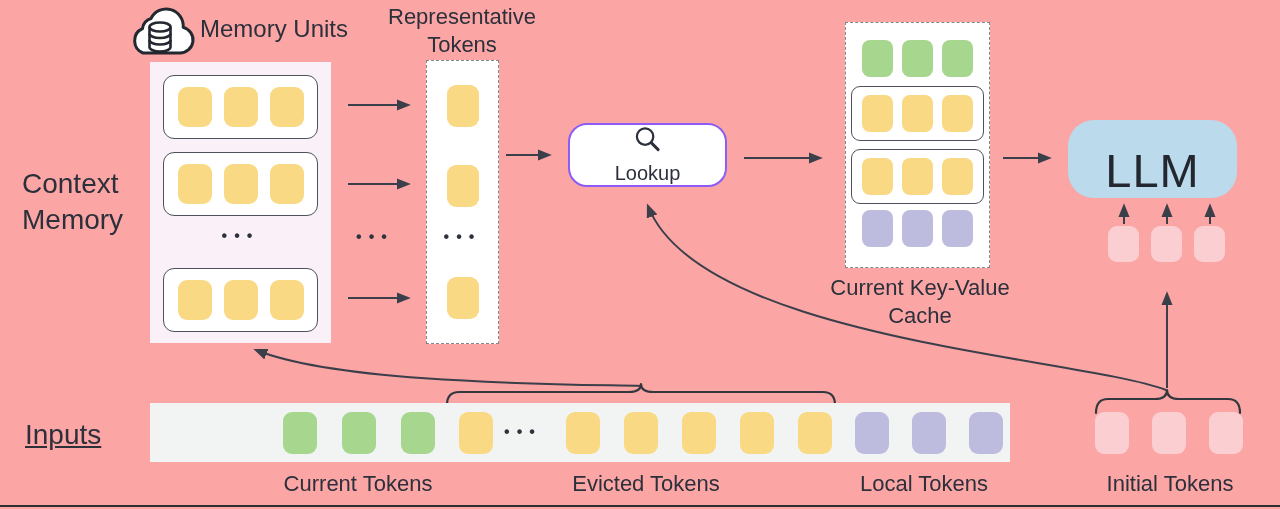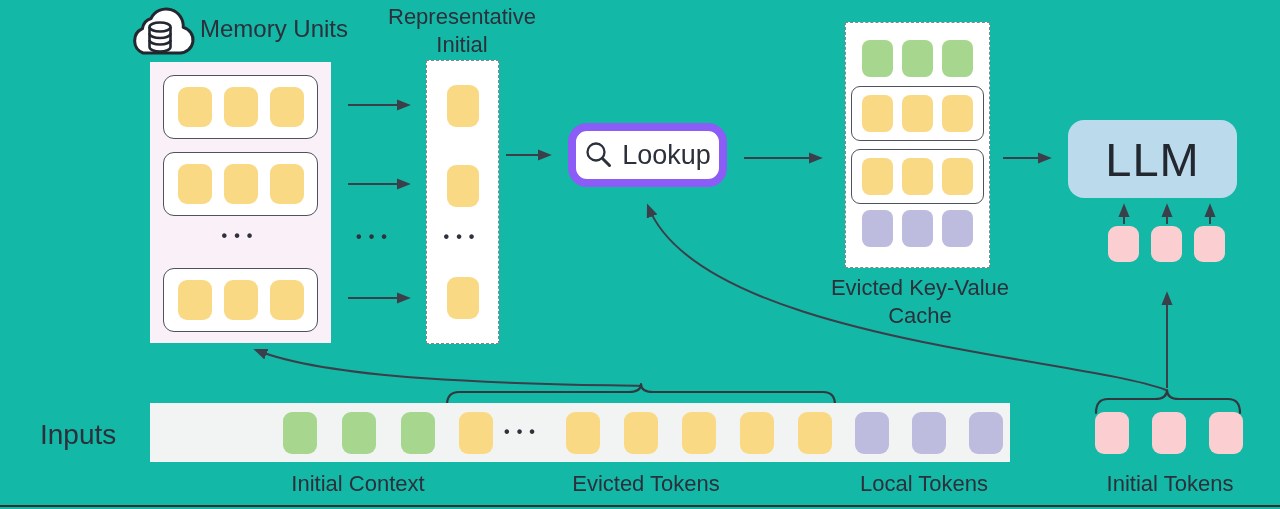--- a/index.html
+++ b/index.html
@@ -1,17 +1,17 @@
 <!DOCTYPE html>
 <html><head>
 <meta charset="utf-8">
 <style>
   html,body{margin:0;padding:0;background:#ffffff;}
   .stage{
-    position:relative;width:1280px;height:509px;background:#14b8a6;overflow:hidden;
+    position:relative;width:1280px;height:509px;background:#fca5a5;overflow:hidden;
     font-family:"Liberation Sans","DejaVu Sans",sans-serif;color:#2b303b;
   }
   .overlay{position:absolute;left:0;top:0;width:1280px;height:509px;pointer-events:none;}
   .lbl{position:absolute;color:#2b303b;}
 
   
   .memory-units{left:200px;top:15px;font-size:24px;}
   .rep-label{left:382px;top:3px;width:160px;text-align:center;font-size:22px;line-height:28px;}
   .ctx-label{left:22px;top:166px;width:140px;font-size:28px;line-height:36px;}
 
@@ -26,37 +26,37 @@
   .rep-slot.s1{top:24px;} .rep-slot.s2{top:104px;} .rep-slot.s3{top:216px;}
 
   
   .dots{position:absolute;text-align:center;font-size:16px;font-weight:700;letter-spacing:7px;color:#2d323d;line-height:16px;}
   .mem-dots{left:0;width:100%;top:166px;}
   .arrow-dots{left:346px;top:229px;width:58px;}
   .rep-dots{left:0;width:100%;top:168px;}
   .strip-dots{left:495px;top:424px;width:56px;}
 
   
-  .lookup-btn{position:absolute;left:568px;top:123px;width:159px;height:64px;box-sizing:border-box;border:8px solid #8b5cf6;border-radius:19px;background:#ffffff;display:flex;align-items:center;justify-content:center;gap:8px;font-size:27px;color:#2b303b;}
+  .lookup-btn{position:absolute;left:568px;top:123px;width:159px;height:64px;box-sizing:border-box;border:2px solid #8b5cf6;border-radius:19px;background:#ffffff;display:flex;align-items:center;justify-content:center;gap:8px;font-size:20px;color:#2b303b;flex-direction:column;}
 
   
   .cache-box{position:absolute;left:845px;top:22px;width:145px;height:246px;border:1.6px dashed #82878f;background:#ffffff;box-sizing:border-box;}
   .cache-row{position:absolute;left:0;width:100%;display:flex;justify-content:center;gap:9px;}
   .cache-row.green-row{top:17px;}
   .cache-row.purple-row{top:187px;}
   .cache-boxed{position:absolute;left:5px;width:131px;height:53px;border:1.3px solid #4d525c;border-radius:9px;background:#ffffff;display:flex;align-items:center;justify-content:center;gap:9px;}
   .cache-boxed.b1{top:63px;} .cache-boxed.b2{top:126px;}
   .cache-label{left:820px;top:274px;width:200px;text-align:center;font-size:22px;line-height:28px;}
 
   
-  .llm-box{position:absolute;left:1068px;top:120px;width:169px;height:78px;background:#bbdaeb;border-radius:16px;display:flex;align-items:center;justify-content:center;font-size:47px;font-weight:500;letter-spacing:1px;color:#23272f;}
+  .llm-box{position:absolute;left:1068px;top:120px;width:169px;height:78px;background:#bbdaeb;border-radius:26px;display:flex;align-items:flex-end;justify-content:center;font-size:47px;font-weight:500;letter-spacing:1px;color:#23272f;}
   .llm-inputs{position:absolute;left:1108px;top:226px;display:flex;gap:12px;}
 
   
-  .inputs-label{left:40px;top:419px;font-size:28px;}
+  .inputs-label{left:25px;top:419px;font-size:28px;text-decoration:underline;}
   .strip{position:absolute;left:150px;top:403px;width:860px;height:59px;background:#f2f4f4;}
   .past-kv{left:162px;top:407px;width:112px;font-size:21px;line-height:24px;}
   .strip-group{position:absolute;top:412px;display:flex;}
   .g-initial{left:283px;gap:25px;}
   .g-evicted-head{left:459px;}
   .g-evicted{left:566px;gap:24px;}
   .g-local{left:855px;gap:23px;}
   .g-current{left:1095px;gap:23px;}
   .group-lbl{position:absolute;top:471px;width:220px;text-align:center;font-size:22px;}
   .gl-initial{left:248px;} .gl-evicted{left:536px;} .gl-local{left:814px;} .gl-current{left:1060px;}
@@ -106,21 +106,22 @@
   <svg class="cloud" width="76" height="60" viewBox="0 0 76 60">
     <path d="M21 52 h37 a13 13 0 0 0 3.2-25.6 A17 17 0 0 0 29 17.5 a12.5 12.5 0 0 0 -8.6 10.2 A13.2 13.2 0 0 0 21 52 z" fill="#ffffff" stroke="#23272f" stroke-width="3" stroke-linejoin="round"></path>
     <g stroke="#23272f" stroke-width="2.6" fill="#ffffff">
       <path d="M27.5 26 V46 a10.5 4.5 0 0 0 21 0 V26"></path>
       <ellipse cx="38" cy="26" rx="10.5" ry="4.5"></ellipse>
       <path d="M27.5 32.5 a10.5 4.5 0 0 0 21 0" fill="none"></path>
       <path d="M27.5 39 a10.5 4.5 0 0 0 21 0" fill="none"></path>
     </g>
   </svg>
   <div class="lbl memory-units">Memory Units</div>
-  <div class="lbl rep-label">Representative Initial</div>
+  <div class="lbl rep-label">Representative Tokens</div>
+  <div class="lbl ctx-label">Context Memory</div>
 
   <div class="memory-panel">
     <div class="mem-row r1 tok-lg">
         <span class="token" style="background: rgb(250, 217, 133);"></span>
         <span class="token" style="background: rgb(250, 217, 133);"></span>
         <span class="token" style="background: rgb(250, 217, 133);"></span>
       </div>
     <div class="mem-row r2 tok-lg">
         <span class="token" style="background: rgb(250, 217, 133);"></span>
         <span class="token" style="background: rgb(250, 217, 133);"></span>
@@ -172,21 +173,21 @@
         <span class="token" style="background: rgb(250, 217, 133);"></span>
         <span class="token" style="background: rgb(250, 217, 133);"></span>
         <span class="token" style="background: rgb(250, 217, 133);"></span>
       </div>
     <div class="cache-row purple-row tok-cache">
         <span class="token" style="background: rgb(189, 188, 223);"></span>
         <span class="token" style="background: rgb(189, 188, 223);"></span>
         <span class="token" style="background: rgb(189, 188, 223);"></span>
       </div>
   </div>
-  <div class="lbl cache-label">Evicted Key-Value Cache</div>
+  <div class="lbl cache-label">Current Key-Value Cache</div>
 
   <div class="llm-box">
     <span>LLM</span>
   </div>
   <div class="llm-inputs tok-llm">
       <span class="token" style="background: rgb(251, 206, 210);"></span>
       <span class="token" style="background: rgb(251, 206, 210);"></span>
       <span class="token" style="background: rgb(251, 206, 210);"></span>
     </div>
 
@@ -213,19 +214,19 @@
       <span class="token" style="background: rgb(189, 188, 223);"></span>
       <span class="token" style="background: rgb(189, 188, 223);"></span>
       <span class="token" style="background: rgb(189, 188, 223);"></span>
     </div>
   <div class="strip-group g-current tok-strip">
       <span class="token" style="background: rgb(251, 206, 210);"></span>
       <span class="token" style="background: rgb(251, 206, 210);"></span>
       <span class="token" style="background: rgb(251, 206, 210);"></span>
     </div>
 
-  <div class="group-lbl gl-initial">Initial Context</div>
+  <div class="group-lbl gl-initial">Current Tokens</div>
   <div class="group-lbl gl-local">Local Tokens</div>
   <div class="group-lbl gl-evicted">Evicted Tokens</div>
   <div class="group-lbl gl-current">Initial Tokens</div>
 
   <div class="bottom-rule"></div>
 </div>
 
 </body></html>

